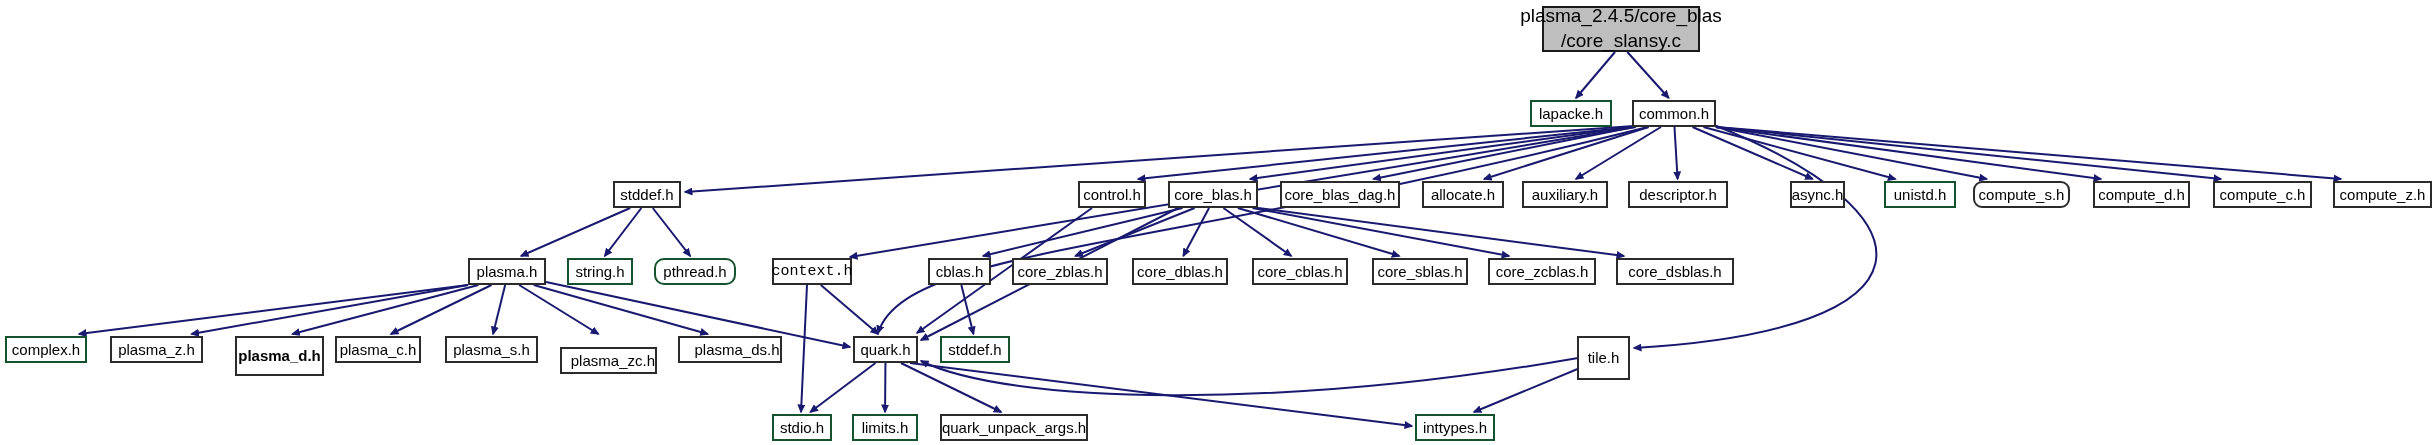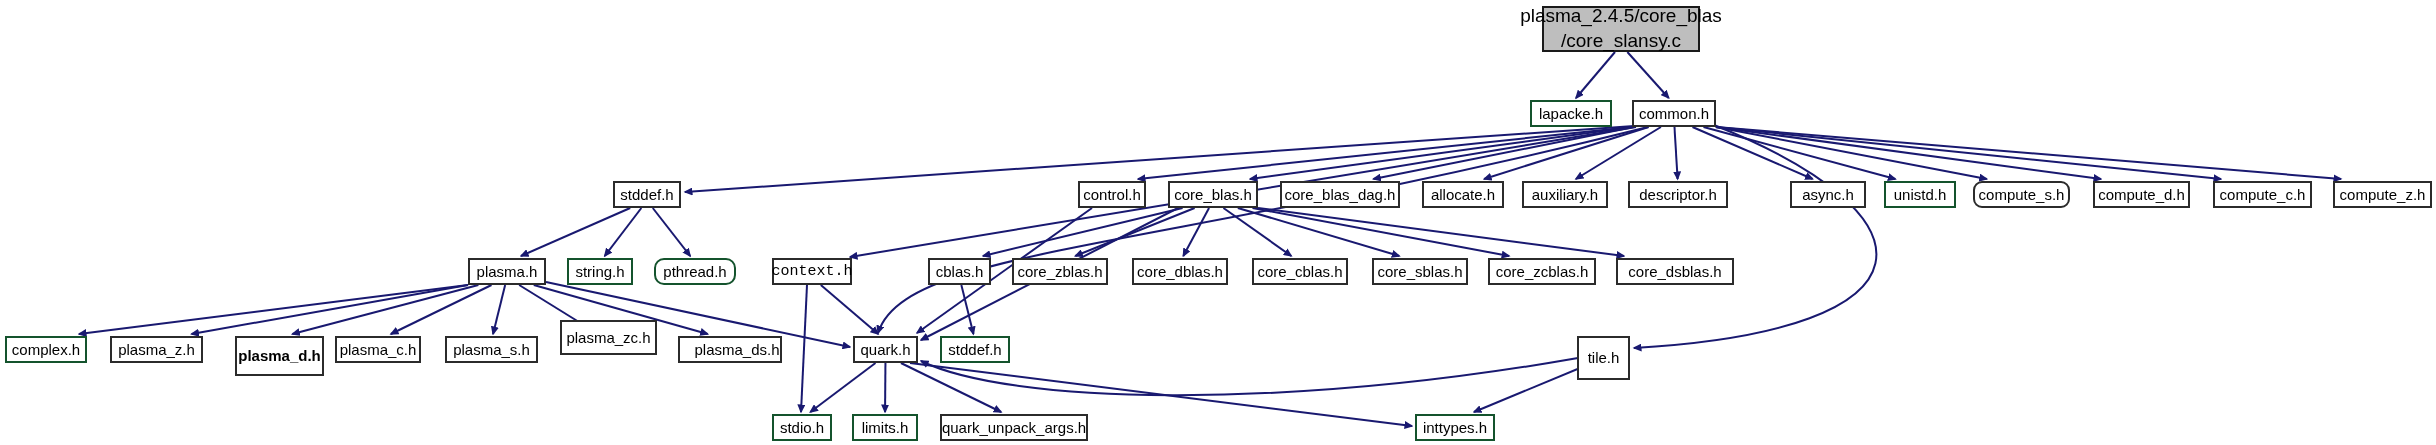--- a/index.html
+++ b/index.html
@@ -89,21 +89,21 @@
 /core_slansy.c</span></div>
       <div class="node ext" style="left: 1530px; top: 100px; width: 82px; height: 27px;"><span>lapacke.h</span></div>
       <div class="node doc" style="left: 1632px; top: 100px; width: 84px; height: 27px;"><span>common.h</span></div>
       <div class="node doc" style="left: 613px; top: 181px; width: 68px; height: 27px;"><span>stddef.h</span></div>
       <div class="node doc" style="left: 1078px; top: 181px; width: 68px; height: 27px;"><span>control.h</span></div>
       <div class="node doc" style="left: 1168px; top: 181px; width: 90px; height: 27px;"><span>core_blas.h</span></div>
       <div class="node doc" style="left: 1280px; top: 181px; width: 120px; height: 27px;"><span>core_blas_dag.h</span></div>
       <div class="node doc" style="left: 1422px; top: 181px; width: 82px; height: 27px;"><span>allocate.h</span></div>
       <div class="node doc" style="left: 1522px; top: 181px; width: 86px; height: 27px;"><span>auxiliary.h</span></div>
       <div class="node doc" style="left: 1628px; top: 181px; width: 100px; height: 27px;"><span>descriptor.h</span></div>
-      <div class="node doc" style="left: 1790px; top: 181px; width: 76px; height: 27px;"><span>async.h</span></div>
+      <div class="node doc" style="left: 1790px; top: 181px; width: 55px; height: 27px;"><span>async.h</span></div>
       <div class="node ext" style="left: 1884px; top: 181px; width: 72px; height: 27px;"><span>unistd.h</span></div>
       <div class="node doc" style="left: 1973px; top: 181px; width: 97px; height: 27px; border-radius: 9px;"><span>compute_s.h</span></div>
       <div class="node doc" style="left: 2093px; top: 181px; width: 97px; height: 27px;"><span>compute_d.h</span></div>
       <div class="node doc" style="left: 2213px; top: 181px; width: 99px; height: 27px;"><span>compute_c.h</span></div>
       <div class="node doc" style="left: 2333px; top: 181px; width: 99px; height: 27px;"><span>compute_z.h</span></div>
       <div class="node doc" style="left: 468px; top: 258px; width: 78px; height: 27px;"><span>plasma.h</span></div>
       <div class="node ext" style="left: 567px; top: 258px; width: 66px; height: 27px;"><span>string.h</span></div>
       <div class="node ext" style="left: 654px; top: 258px; width: 82px; height: 27px; border-radius: 10px;"><span>pthread.h</span></div>
       <div class="node doc" style="left: 772px; top: 258px; width: 80px; height: 27px; font-family: Liberation Mono, monospace;"><span>context.h</span></div>
       <div class="node doc" style="left: 928px; top: 258px; width: 63px; height: 27px;"><span>cblas.h</span></div>
@@ -111,21 +111,21 @@
       <div class="node doc" style="left: 1132px; top: 258px; width: 96px; height: 27px;"><span>core_dblas.h</span></div>
       <div class="node doc" style="left: 1252px; top: 258px; width: 96px; height: 27px;"><span>core_cblas.h</span></div>
       <div class="node doc" style="left: 1372px; top: 258px; width: 96px; height: 27px;"><span>core_sblas.h</span></div>
       <div class="node doc" style="left: 1488px; top: 258px; width: 108px; height: 27px;"><span>core_zcblas.h</span></div>
       <div class="node doc" style="left: 1616px; top: 258px; width: 118px; height: 27px;"><span>core_dsblas.h</span></div>
       <div class="node ext" style="left: 5px; top: 336px; width: 82px; height: 27px;"><span>complex.h</span></div>
       <div class="node doc" style="left: 110px; top: 336px; width: 93px; height: 27px;"><span>plasma_z.h</span></div>
       <div class="node doc" style="left: 235px; top: 336px; width: 89px; height: 40px; font-weight: bold;"><span>plasma_d.h</span></div>
       <div class="node doc" style="left: 335px; top: 336px; width: 86px; height: 27px;"><span>plasma_c.h</span></div>
       <div class="node doc" style="left: 445px; top: 336px; width: 93px; height: 27px;"><span>plasma_s.h</span></div>
-      <div class="node doc" style="left: 560px; top: 320px; width: 97px; height: 35px;"><span>plasma_zc.h</span></div>
+      <div class="node doc" style="left: 560px; top: 347px; width: 97px; height: 27px; justify-content: flex-end;"><span>plasma_zc.h</span></div>
       <div class="node doc" style="left: 678px; top: 336px; width: 104px; height: 27px; padding-left: 14px;"><span>plasma_ds.h</span></div>
       <div class="node doc" style="left: 853px; top: 336px; width: 65px; height: 27px;"><span>quark.h</span></div>
       <div class="node ext" style="left: 940px; top: 336px; width: 70px; height: 27px;"><span>stddef.h</span></div>
       <div class="node doc" style="left: 1577px; top: 336px; width: 53px; height: 44px; text-align: right;"><span>tile.h</span></div>
       <div class="node ext" style="left: 772px; top: 414px; width: 60px; height: 27px;"><span>stdio.h</span></div>
       <div class="node ext" style="left: 852px; top: 414px; width: 66px; height: 27px;"><span>limits.h</span></div>
       <div class="node doc" style="left: 940px; top: 414px; width: 148px; height: 27px;"><span>quark_unpack_args.h</span></div>
       <div class="node ext" style="left: 1415px; top: 414px; width: 80px; height: 27px;"><span>inttypes.h</span></div>
     </div>
 </div>

